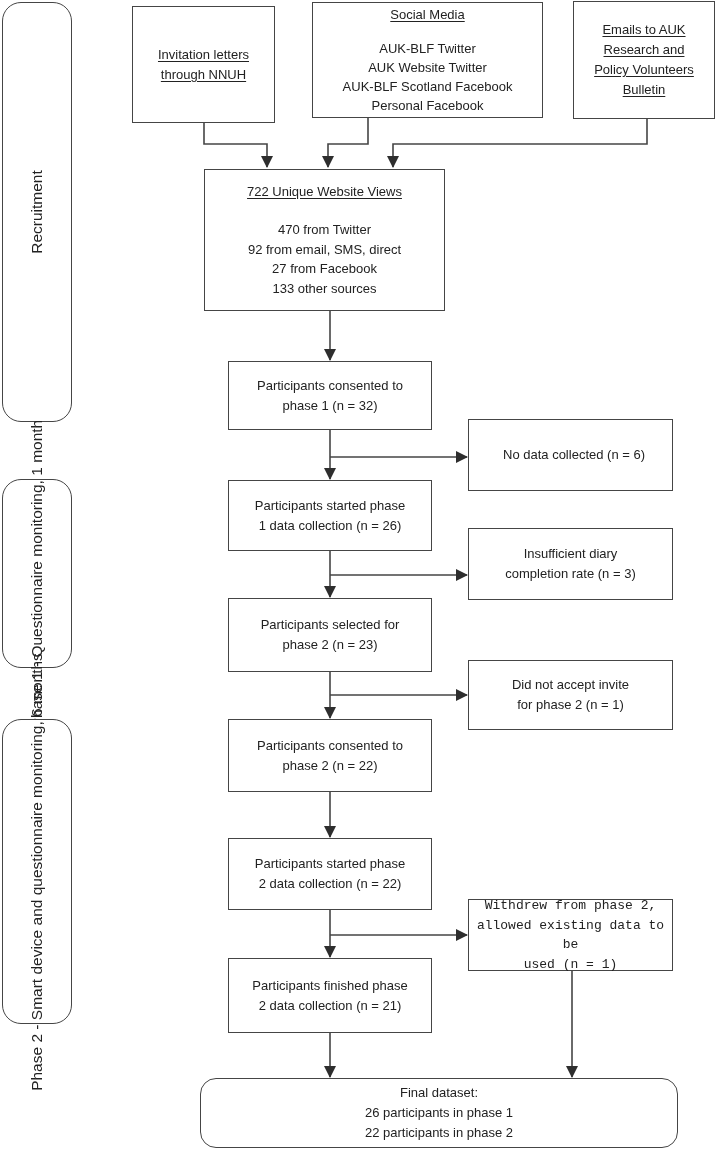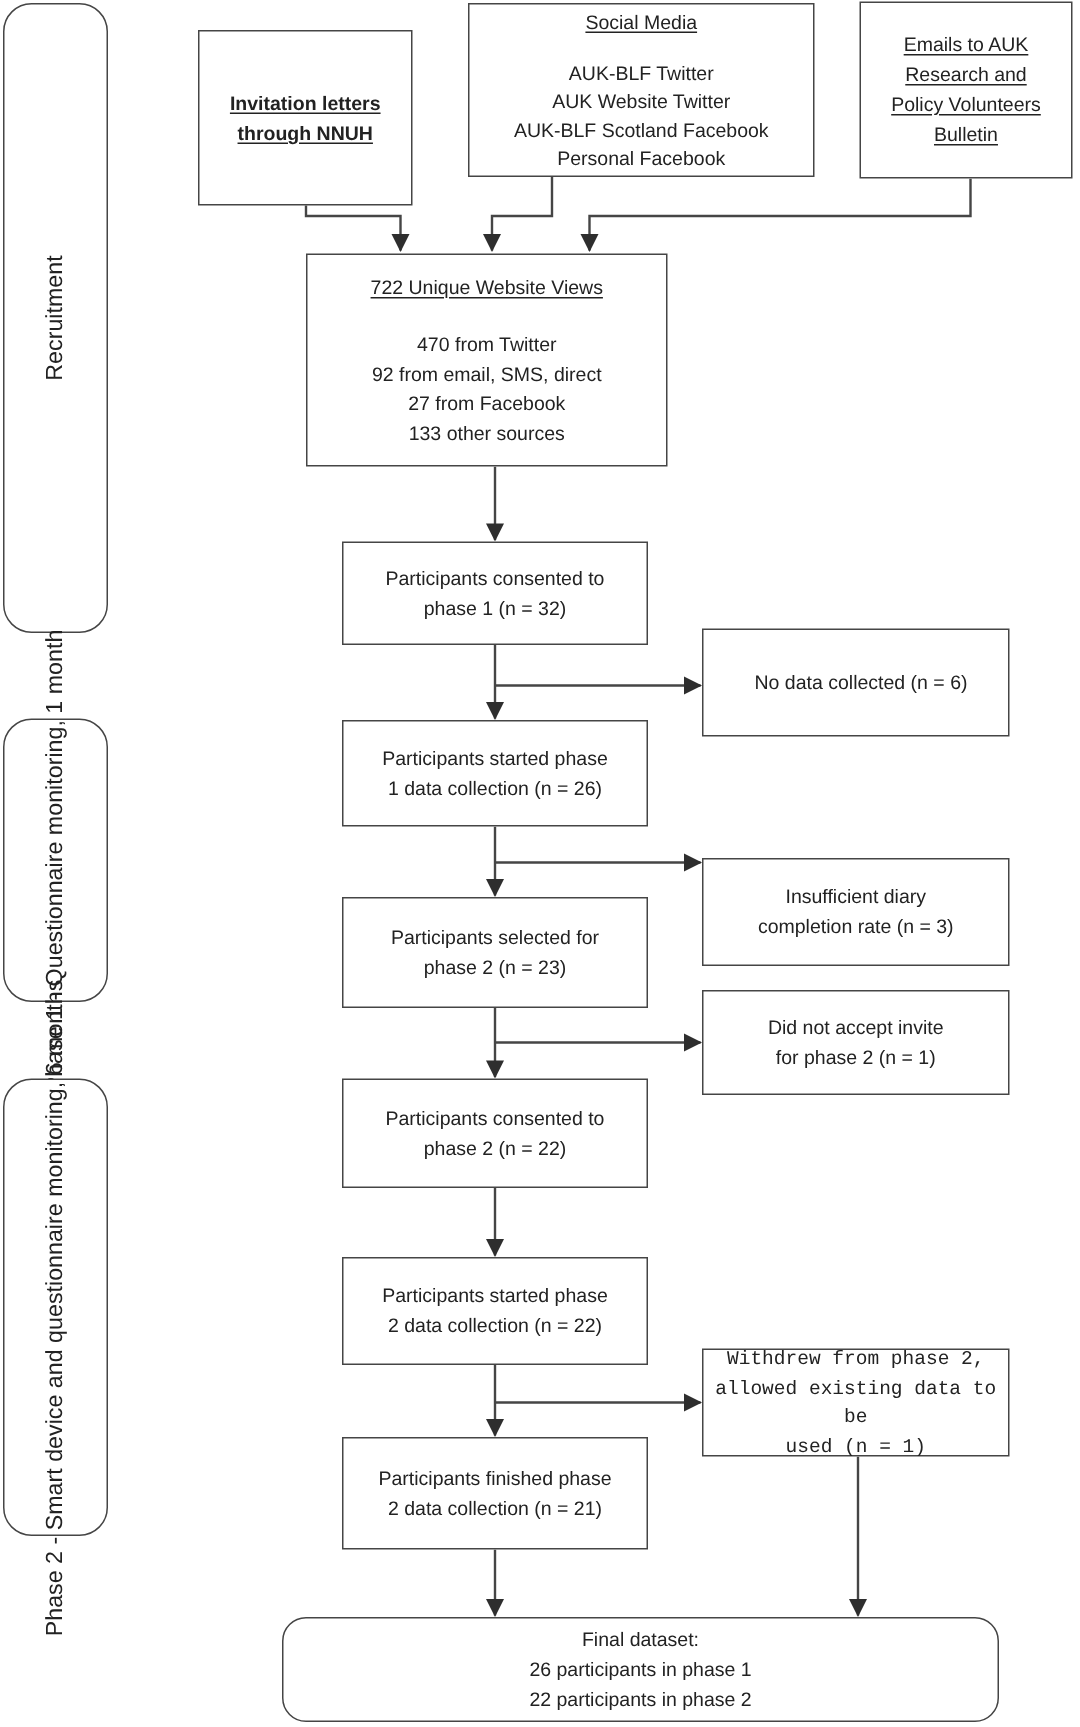--- a/index.html
+++ b/index.html
@@ -90,21 +90,21 @@
       <span class="ln">monitoring, 1 month</span>
     </div>
   </div>
   <div class="phase-label" style="left:2px; top:719px; width:70px; height:305px;">
     <div class="rot">
       <span class="ln">Phase 2 - Smart device and</span>
       <span class="ln">questionnaire monitoring, 6 months</span>
     </div>
   </div>
 
-  <div class="box u" style="left:132px; top:20px; width:143px; height:117px;font-weight:bold;">
+  <div class="box u" style="left:132px; top:6px; width:143px; height:117px;">
     <span class="ln">Invitation letters</span>
     <span class="ln">through NNUH</span>
   </div>
 
   <div class="box" style="left:312px; top:2px; width:231px; height:116px; line-height:19px;">
     <span class="ln u">Social Media</span>
     <span class="gap"></span>
     <span class="ln">AUK-BLF Twitter</span>
     <span class="ln">AUK Website Twitter</span>
     <span class="ln">AUK-BLF Scotland Facebook</span>
@@ -148,33 +148,33 @@
     <span class="ln">2 data collection (n = 22)</span>
   </div>
   <div class="box" style="left:228px; top:958px; width:204px; height:75px;">
     <span class="ln">Participants finished phase</span>
     <span class="ln">2 data collection (n = 21)</span>
   </div>
 
   <div class="box" style="left:468px; top:419px; width:205px; height:72px;padding-left:11px;">
     <span class="ln">No data collected (n = 6)</span>
   </div>
-  <div class="box" style="left:468px; top:572px; width:205px; height:72px;">
+  <div class="box" style="left:468px; top:528px; width:205px; height:72px;">
     <span class="ln">Insufficient diary</span>
     <span class="ln">completion rate (n = 3)</span>
   </div>
   <div class="box" style="left:468px; top:660px; width:205px; height:70px;">
     <span class="ln">Did not accept invite</span>
     <span class="ln">for phase 2 (n = 1)</span>
   </div>
   <div class="box" style="left:468px; top:899px; width:205px; height:72px; line-height:19.5px;font-family:Liberation Mono, monospace;">
     <span class="ln">Withdrew from phase 2,</span>
     <span class="ln">allowed existing data to be</span>
     <span class="ln">used (n = 1)</span>
   </div>
 
-  <div class="box rounded" style="left:188px; top:1078px; width:478px; height:70px;">
+  <div class="box rounded" style="left:200px; top:1078px; width:478px; height:70px;">
     <span class="ln">Final dataset:</span>
     <span class="ln">26 participants in phase 1</span>
     <span class="ln">22 participants in phase 2</span>
   </div>
 
 </div>
 
 </body></html>

